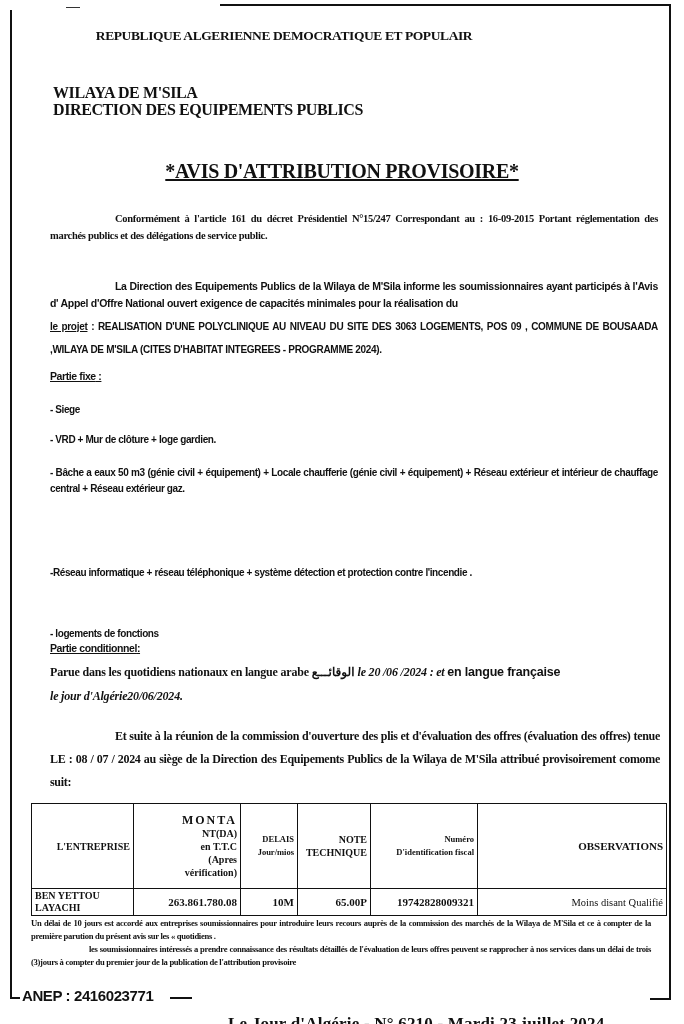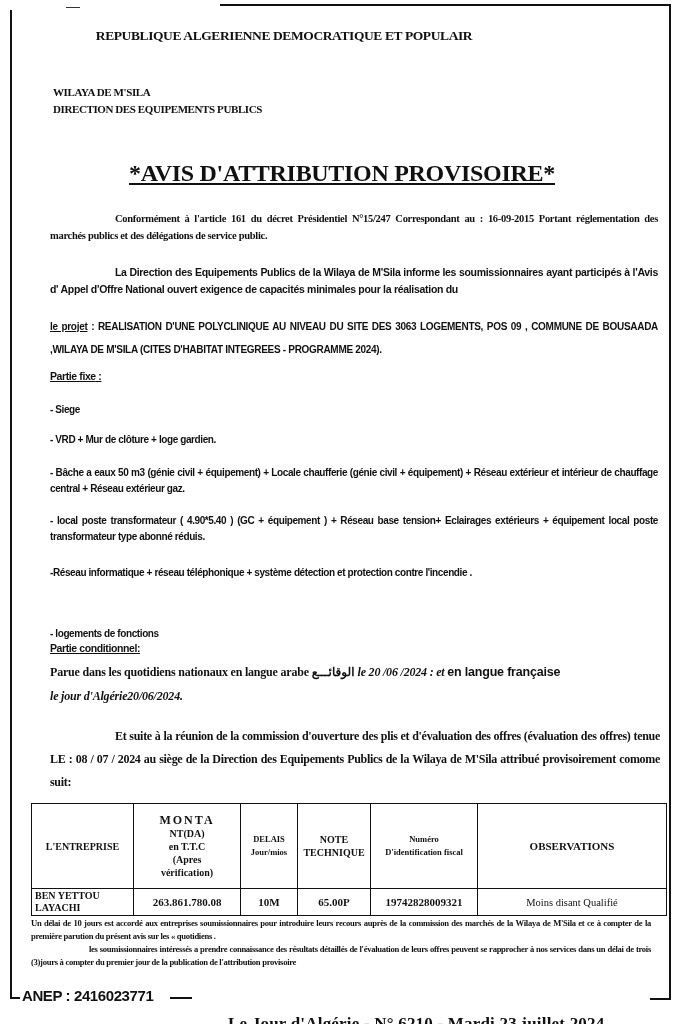--- a/index.html
+++ b/index.html
@@ -13,43 +13,43 @@
   .border-bottom-left { position: absolute; left: 10px; top: 997px; width: 10px; height: 2px; background: #111; }
   .border-bottom-mid { position: absolute; left: 170px; top: 997px; width: 22px; height: 2px; background: #111; }
   .border-bottom-right { position: absolute; left: 650px; top: 998px; width: 21px; height: 2px; background: #111; }
   .speck { position: absolute; background: #333; height: 1px; }
 
   .serif { font-family: "Liberation Serif", "DejaVu Serif", serif; }
   .sans { font-family: "Liberation Sans", "DejaVu Sans", sans-serif; }
   .cond { font-family: "Liberation Sans", "DejaVu Sans", sans-serif; letter-spacing: -0.4px; }
 
   .republic { position: absolute; left: 0; width: 568px; top: 28px; text-align: center; font-size: 13.5px; font-weight: bold; letter-spacing: -0.4px; }
-  .header-block { position: absolute; left: 53px; top: 84px; font-size: 11px; font-weight: bold; line-height: 17px; letter-spacing: -0.4px; }
-  .title { position: absolute; left: 0; width: 684px; top: 160px; text-align: center; font-size: 24px; font-weight: bold; text-decoration: underline; letter-spacing: -0.3px; }
+  .header-block { position: absolute; left: 53px; top: 84px; font-size: 16px; font-weight: bold; line-height: 17px; letter-spacing: -0.4px; }
+  .title { position: absolute; left: 0; width: 684px; top: 160px; text-align: center; font-size: 20px; font-weight: bold; text-decoration: underline; letter-spacing: -0.3px; }
 
   .para { position: absolute; left: 50px; width: 608px; font-size: 10.5px; font-weight: bold; line-height: 17px; letter-spacing: -0.3px; text-align: justify; }
   .para .indent { display: inline-block; width: 65px; }
 
   .p1 { top: 210px; }
-  .p2 { top: 264px; }
+  .p2 { top: 278px; }
   .p3 { top: 315px; font-size: 10px; line-height: 23px; }
   .p3 .u { text-decoration: underline; }
 
   .label-u { position: absolute; left: 50px; font-size: 10.5px; font-weight: bold; text-decoration: underline; letter-spacing: -0.4px; }
   .item { position: absolute; left: 50px; width: 608px; font-size: 10px; font-weight: bold; line-height: 16px; letter-spacing: -0.4px; text-align: justify; }
 
   .parue { position: absolute; left: 50px; width: 610px; top: 660px; font-size: 12px; font-weight: bold; line-height: 24px; letter-spacing: -0.2px; }
   .parue .italic { font-style: italic; }
   .parue .fr { font-family: "Liberation Sans", "DejaVu Sans", sans-serif; font-size: 12.5px; }
 
   .suite { position: absolute; left: 50px; width: 610px; top: 725px; font-size: 12px; font-weight: bold; line-height: 23px; letter-spacing: -0.3px; text-align: justify; }
   .suite .indent { display: inline-block; width: 65px; }
 
   table.attrib { position: absolute; left: 31px; top: 803px; width: 636px; border-collapse: collapse; }
-  table.attrib th, table.attrib td { border: 1.5px solid #111; text-align: center; vertical-align: middle; padding: 0 3px; }
+  table.attrib th, table.attrib td { border: 1.5px solid #111; text-align: right; vertical-align: middle; padding: 0 3px; }
   table.attrib th { height: 84px; font-size: 10px; font-weight: bold; line-height: 13px; }
   table.attrib td { height: 26px; font-size: 11px; font-weight: bold; }
   table.attrib td.left { text-align: left; font-size: 10px; line-height: 12px; }
   table.attrib td.obs { font-weight: normal; font-size: 10.5px; }
   th.h-montant span.big { font-size: 12px; letter-spacing: 2px; }
   th.h-delais, th.h-nif { font-size: 8.5px !important; }
   th.h-obs { font-size: 11px !important; }
 
   .notice { position: absolute; left: 31px; width: 620px; top: 917px; font-size: 8.6px; font-weight: bold; line-height: 13px; letter-spacing: -0.3px; text-align: justify; }
   .notice .indent { display: inline-block; width: 58px; }
@@ -91,21 +91,20 @@
     <span class="u">le projet</span><span> : REALISATION D'UNE POLYCLINIQUE AU NIVEAU DU SITE DES 3063 LOGEMENTS, POS 09 , COMMUNE DE BOUSAADA ,WILAYA DE M'SILA (CITES D'HABITAT INTEGREES - PROGRAMME 2024).</span>
   </div>
 
   <div class="label-u cond" style="top:370px;">
     <span>Partie fixe</span><span style="text-decoration:none;"> :</span>
   </div>
 
   <div class="item cond" style="top:402px;">- Siege</div>
   <div class="item cond" style="top:432px;">- VRD + Mur de clôture + loge gardien.</div>
   <div class="item cond" style="top:465px;">- Bâche a eaux 50 m3 (génie civil + équipement) + Locale chaufferie (génie civil + équipement) + Réseau extérieur et intérieur de chauffage central + Réseau extérieur gaz.</div>
-  <div class="item cond" style="top:513px;">- local poste transformateur   ( 4.90*5.40 ) (GC + équipement ) + Réseau base tension+ Eclairages extérieurs + équipement local poste transformateur type abonné réduis.</div>
   <div class="item cond" style="top:565px;">-Réseau informatique + réseau téléphonique + système détection et protection contre l'incendie .</div>
 
   <div class="label-u cond" style="top:596px;margin-top:46px;">
     <span>Partie conditionnel</span><span>:</span>
   </div>
   <div class="item cond" style="top:626px;">- logements de fonctions</div>
 
   <div class="parue serif">
     <div>
       <span>Parue dans les quotidiens nationaux en langue arabe  </span><span>الوقائـــع</span><span class="italic"> le 20 /06 /2024 : et  </span><span class="fr">en langue française</span>

